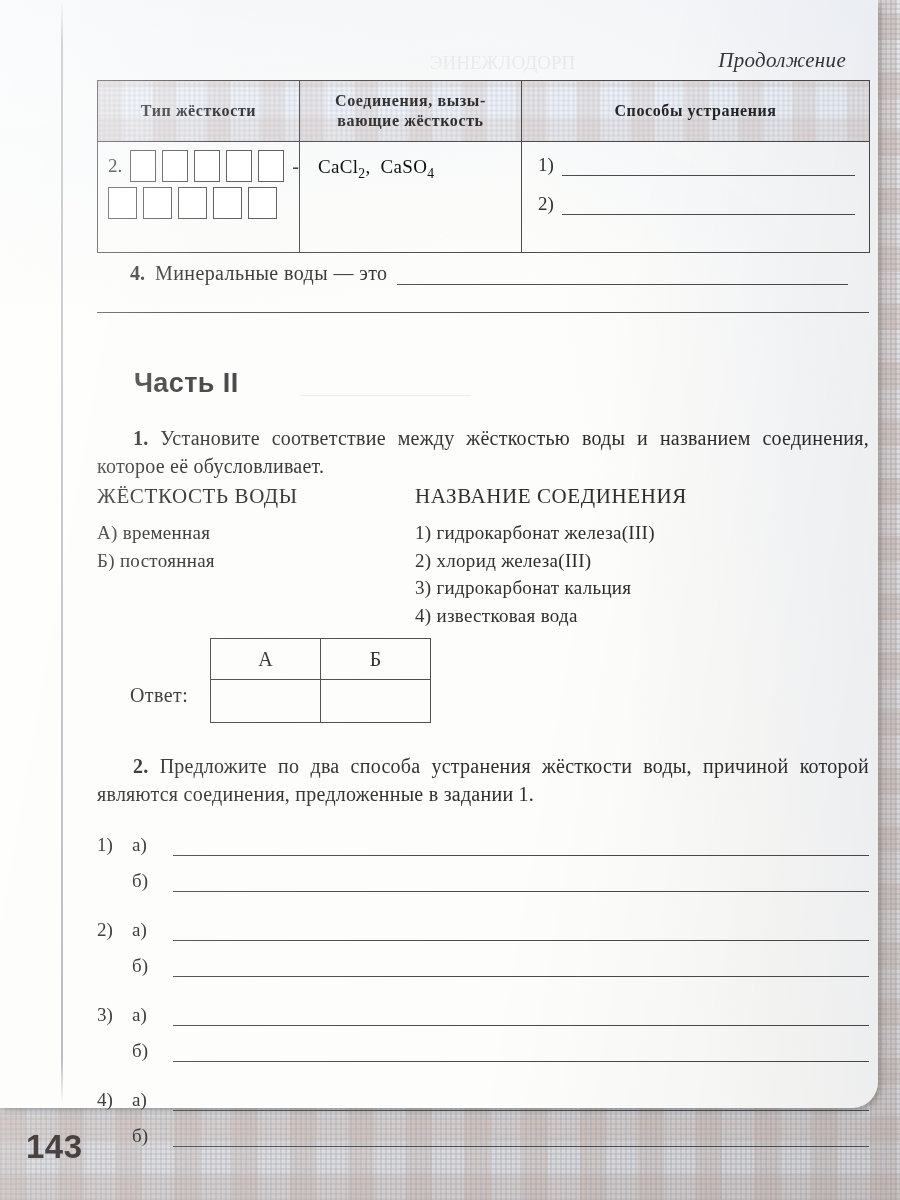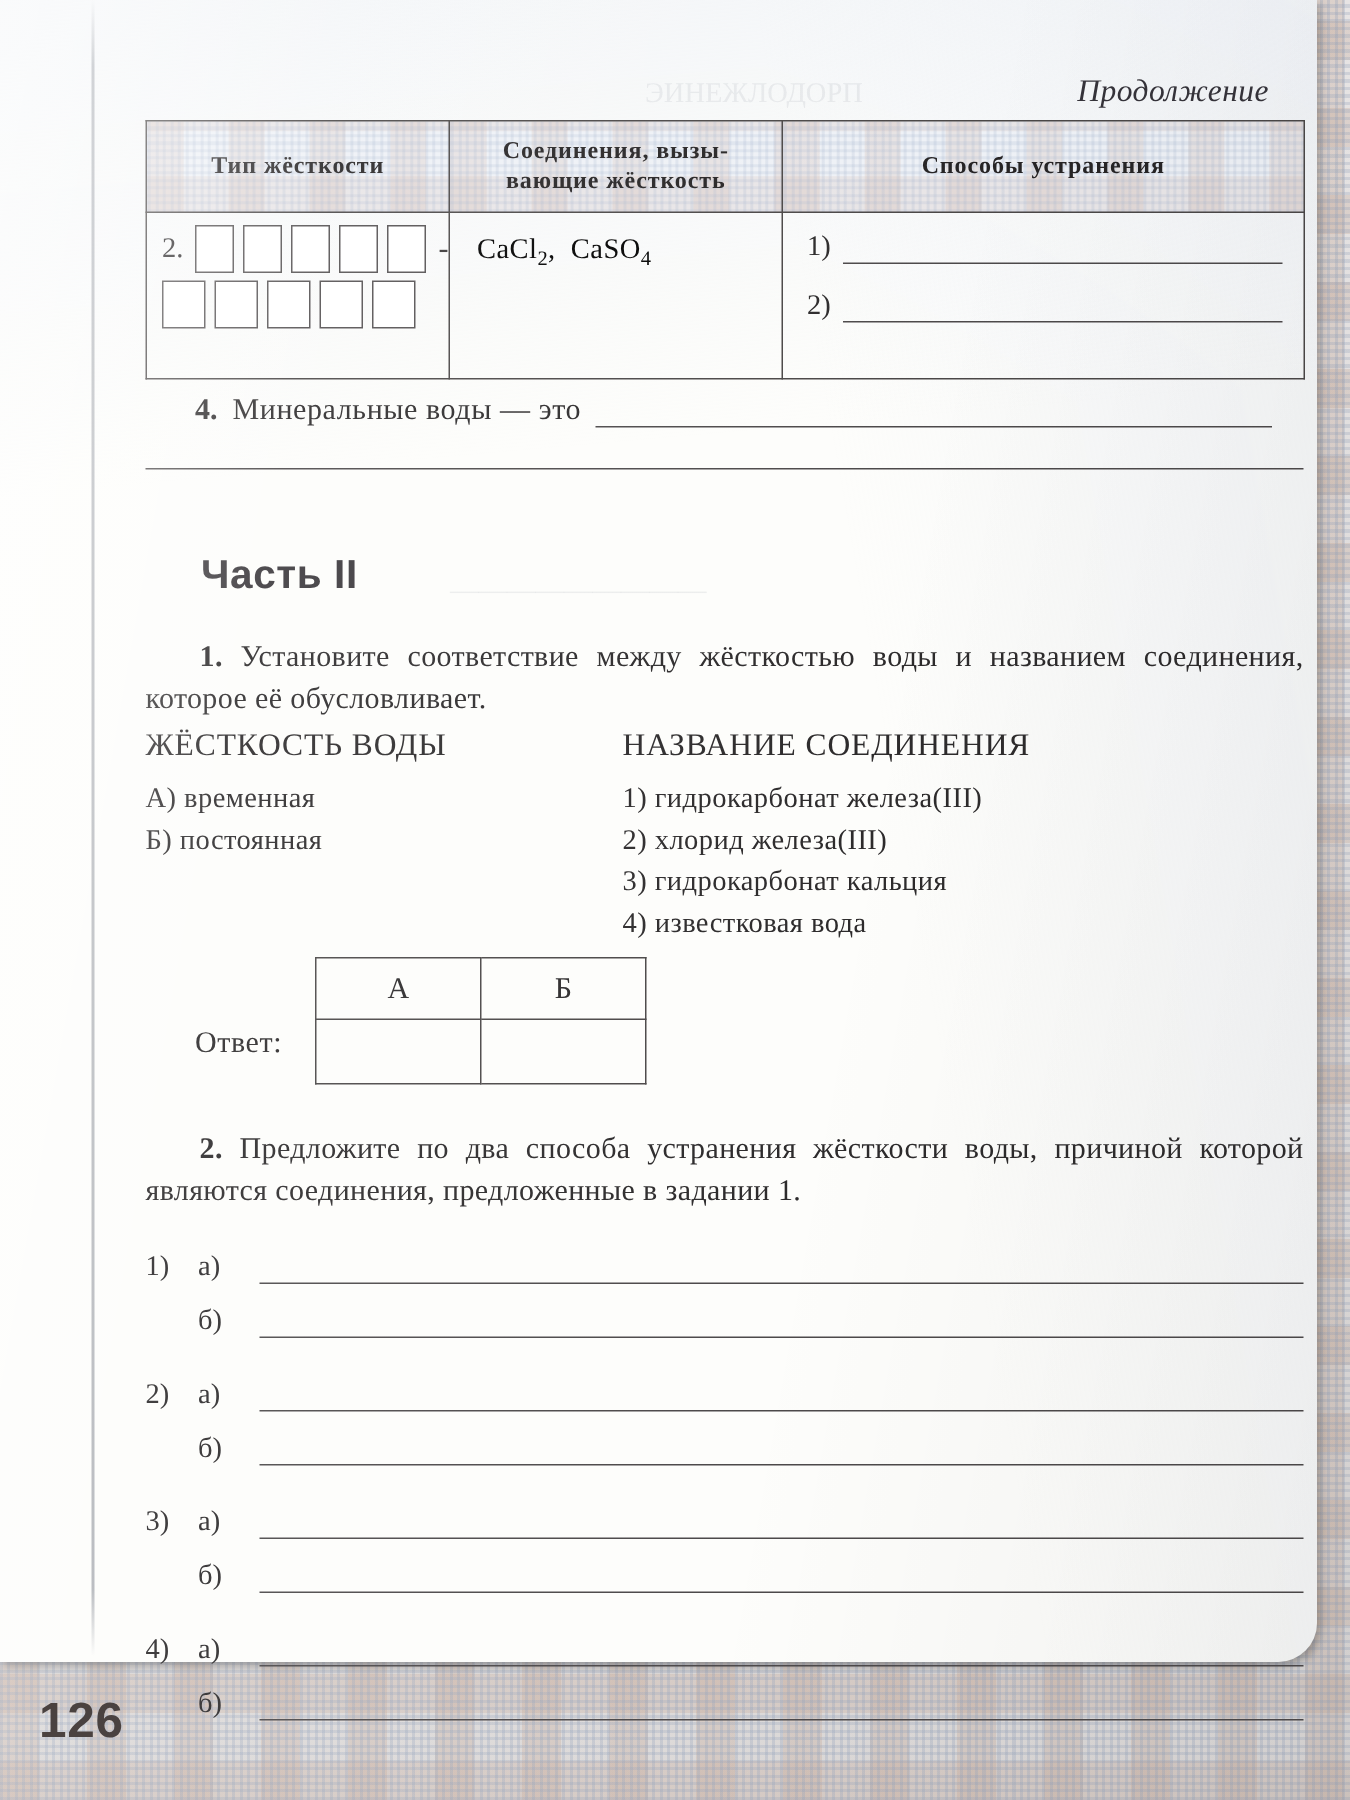--- a/index.html
+++ b/index.html
@@ -534,13 +534,13 @@
         </div>
       </div>
 
     </div>
 
   </div>
 </div>
 
 <div id="backdrop-shade"></div>
 
-<div id="page-number">126</div>
+<div id="page-number">143</div>
 
 </body></html>

